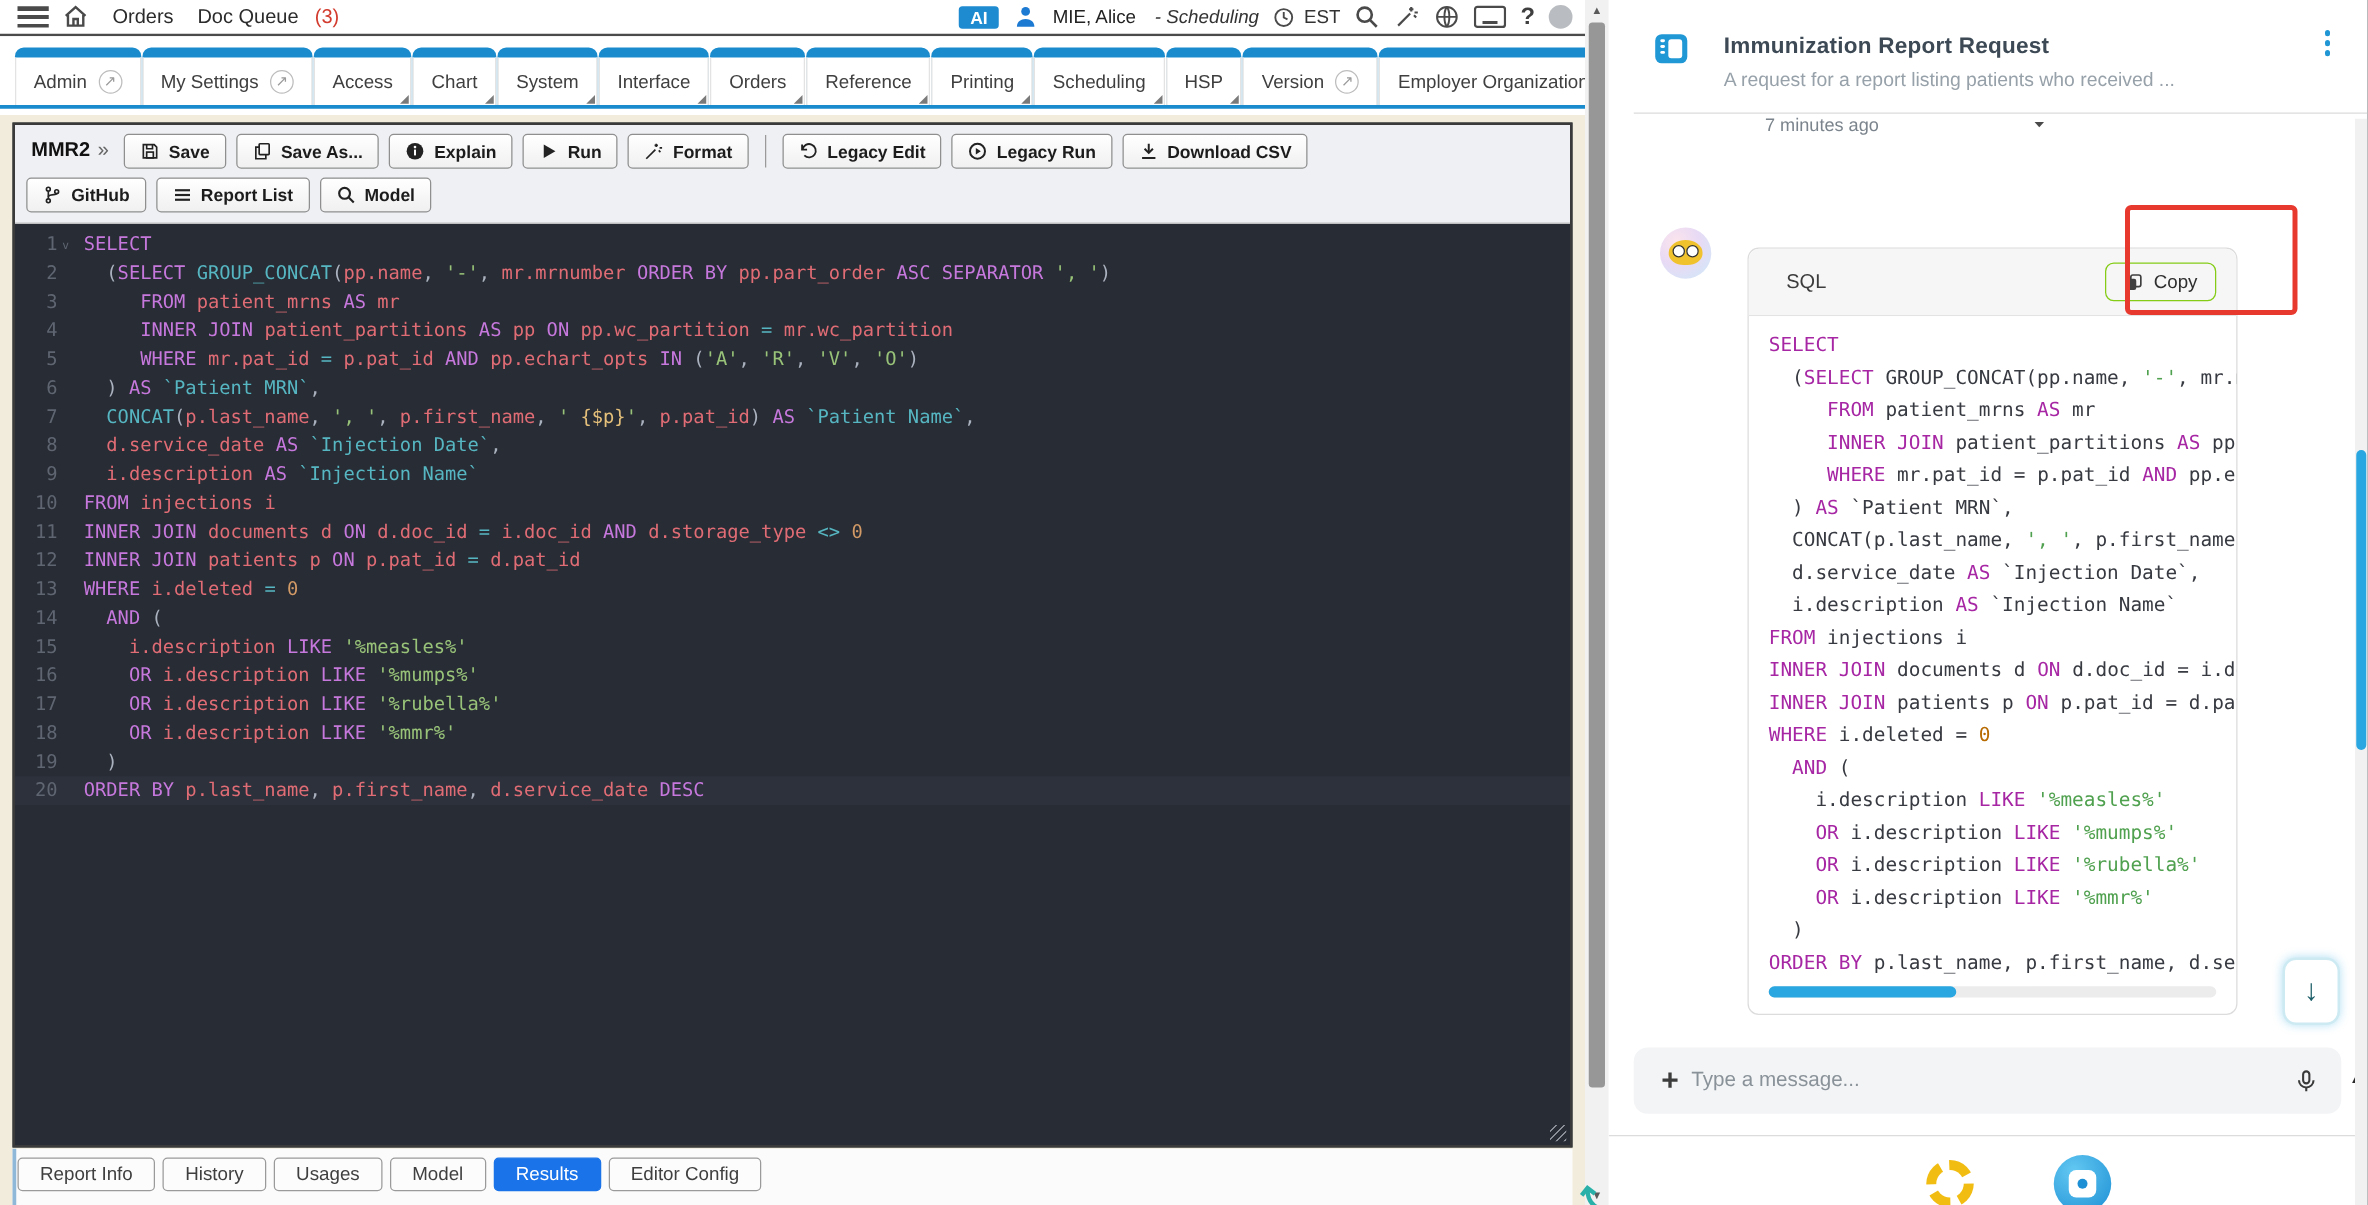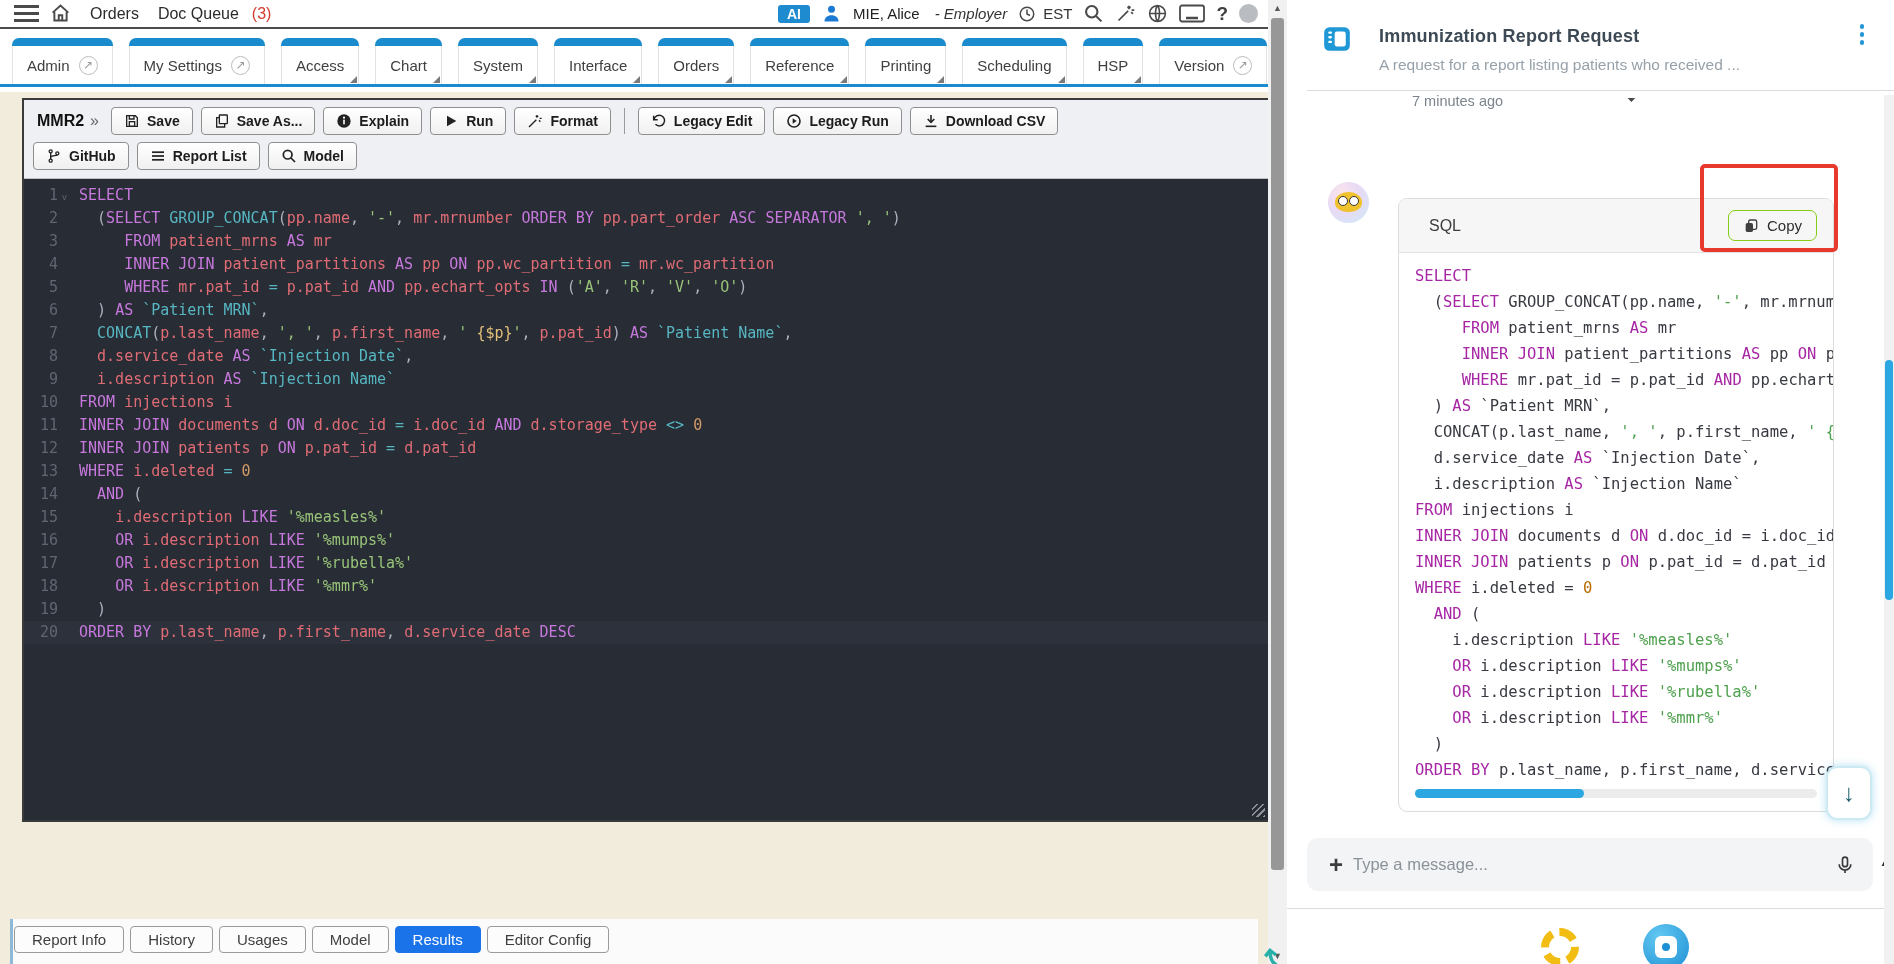--- a/index.html
+++ b/index.html
@@ -17,30 +17,30 @@
   .dq-count { font-size:16px; color:#d23b2e; margin-left:2px; }
   .nav-spacer { flex:1; }
   .ai-badge { background:#1e8bd1; color:#fff; font-weight:bold; font-size:14px; padding:1px 9px; border-radius:3px; }
   .person-ic { color:#1d7ad2; }
   .user-name { font-size:15px; color:#222; }
   .user-role { font-size:15px; color:#333; font-style:italic; margin-left:4px; }
   .tz { font-size:15px; color:#333; margin-left:-4px; }
   .help-q { font-size:19px; font-weight:bold; color:#3f3f3f; }
   .avatar-dot { width:19px; height:19px; border-radius:50%; background:#b9bcc0; }
 
-  .tabrow { position:relative; height:58px; background:#fff; border-bottom:3px solid #1a8cce; display:flex; align-items:center; padding:9px 0 0 12px; gap:16px; overflow:hidden; }
+  .tabrow { position:relative; height:58px; background:#fff; border-bottom:3px solid #1a8cce; display:flex; align-items:center; padding:9px 0 0 12px; gap:1px; overflow:hidden; }
   .tab { background:#1a8cce; border-radius:7px 7px 0 0; padding-top:8px; position:relative; flex:none; }
   .tab-body { background:#fff; border-left:1px solid #e3e3e3; border-right:1px solid #e3e3e3; height:38px; display:flex; align-items:center; gap:9px; padding:0 14px; font-size:15px; color:#3f3f3f; white-space:nowrap; }
   .tab.fold::after { content:""; position:absolute; right:2px; bottom:1px; width:0; height:0; border-left:7px solid transparent; border-bottom:7px solid #7a7a7a; }
   .circle-arrow { width:19px; height:19px; border:1px solid #bdbdbd; border-radius:50%; color:#9a9a9a; font-size:12px; line-height:17px; text-align:center; flex:none; }
 
   .content { position:absolute; top:92px; left:0; right:0; bottom:0; background:#f1ecdb; }
   .bottom-strip { position:absolute; left:10px; right:10px; top:827px; bottom:0; background:#fbfbfb; border-left:3px solid #8fb8d8; }
 
-  .editor-block { position:absolute; left:22px; top:6px; width:1248px; height:724px; border:2px solid #3a3a3a; background:#282c34; display:flex; flex-direction:column; }
+  .editor-block { position:absolute; left:10px; top:6px; width:1248px; height:820px; border:2px solid #3a3a3a; background:#282c34; display:flex; flex-direction:column; }
   .toolbar { background:#eef0f3; padding:7px 9px 8px; border-bottom:1px solid #c0c0c0; }
   .toolbar-row { display:flex; align-items:stretch; gap:8px; }
   .toolbar-row + .toolbar-row { margin-top:7px; }
   .report-label { display:flex; align-items:center; gap:6px; padding:0 4px; font-size:16px; color:#111; }
   .report-id { font-weight:bold; }
   .report-chevron { color:#666; }
   .tbtn { display:inline-flex; align-items:center; gap:7px; background:linear-gradient(#ffffff,#f0f0f0); border:1px solid #8f8f8f; border-radius:4px; padding:5px 12px; font-size:14px; font-weight:bold; color:#1c1c1c; cursor:pointer; white-space:nowrap; }
   .tbtn .ic { width:16px; height:16px; display:inline-flex; color:#222; }
   .tbtn .ic svg { width:100%; height:100%; }
   .tb-sep { width:1px; background:#9a9a9a; margin:1px 5px; }
@@ -79,21 +79,21 @@
   .chat-div1 { position:absolute; left:20px; right:0; top:90px; height:1px; background:#dcdcdc; }
   .timestamp { position:absolute; left:125px; top:93px; font-size:14.5px; color:#7b848c; }
   .ts-chevron { position:absolute; left:338px; top:92px; font-size:13px; color:#4a4a4a; transform:scaleY(.55); }
 
   .chat-avatar { position:absolute; left:41px; top:182px; width:41px; height:41px; border-radius:50%;
     background:radial-gradient(circle at 32% 28%, #fbe4ec 0%, #e8daf5 45%, #cdeaf9 100%); }
   .octo { position:absolute; left:7px; top:10px; width:27px; height:20px; background:#f0c22e; border-radius:50% 50% 45% 45%; }
   .octo::before, .octo::after { content:""; position:absolute; top:4px; width:8px; height:8px; background:#fff; border:1.5px solid #333; border-radius:50%; }
   .octo::before { left:3px; } .octo::after { right:3px; }
 
-  .sql-card { position:absolute; left:111px; top:198px; width:436px; height:614px; border:1px solid #dcdcdc; border-radius:9px; background:#fff; }
+  .sql-card { position:absolute; left:111px; top:198px; width:392px; height:614px; border:1px solid #dcdcdc; border-radius:9px; background:#fff; }
   .card-header { height:54px; background:#f6f6f6; border-bottom:1px solid #e3e3e3; border-radius:9px 9px 0 0; display:flex; align-items:center; padding:0 16px 0 30px; }
   .lang-label { font-size:16px; color:#3c3c3c; }
   .copy-btn { margin-left:auto; display:inline-flex; align-items:center; gap:8px; border:1px solid #84cc16; border-radius:7px; padding:6px 14px; font-size:15px; color:#2f2f2f; background:transparent; cursor:pointer; }
   .copy-btn .ic { width:16px; height:16px; display:inline-flex; }
   .copy-btn .ic svg { width:100%; height:100%; }
   .red-box { position:absolute; border:4px solid #e8392f; border-radius:5px; z-index:5; pointer-events:none; }
   .red-copy { left:413px; top:164px; width:138px; height:88px; }
 
   .chat-code { padding:10px 0 0 16px; height:530px; overflow:hidden; font-family:"DejaVu Sans Mono", monospace; font-size:15.5px; line-height:26px; }
   .chatline { white-space:pre; height:26px; }
@@ -144,21 +144,21 @@
       <span class="dq-count">(3)</span>
       <span class="nav-spacer"></span>
       <span class="ai-badge">AI</span>
       <span class="nav-ic person-ic">
           <svg viewBox="0 0 24 24" fill="currentColor">
             <circle cx="12" cy="7" r="4"></circle>
             <path d="M4 21c0-4.4 3.6-7 8-7s8 2.6 8 7z"></path>
           </svg>
         </span>
       <span class="user-name">MIE, Alice</span>
-      <span class="user-role">- Employer</span>
+      <span class="user-role">- Scheduling</span>
       <span class="nav-ic" style="width:18px;height:18px;">
           <svg viewBox="0 0 24 24" fill="none" stroke="currentColor" stroke-width="2">
             <circle cx="12" cy="12" r="9"></circle>
             <path d="M12 6v6l4 2"></path>
           </svg>
         </span>
       <span class="tz">EST</span>
       <span class="nav-ic">
           <svg viewBox="0 0 24 24" fill="none" stroke="currentColor" stroke-width="2.4">
             <circle cx="10" cy="10" r="6.5"></circle>

